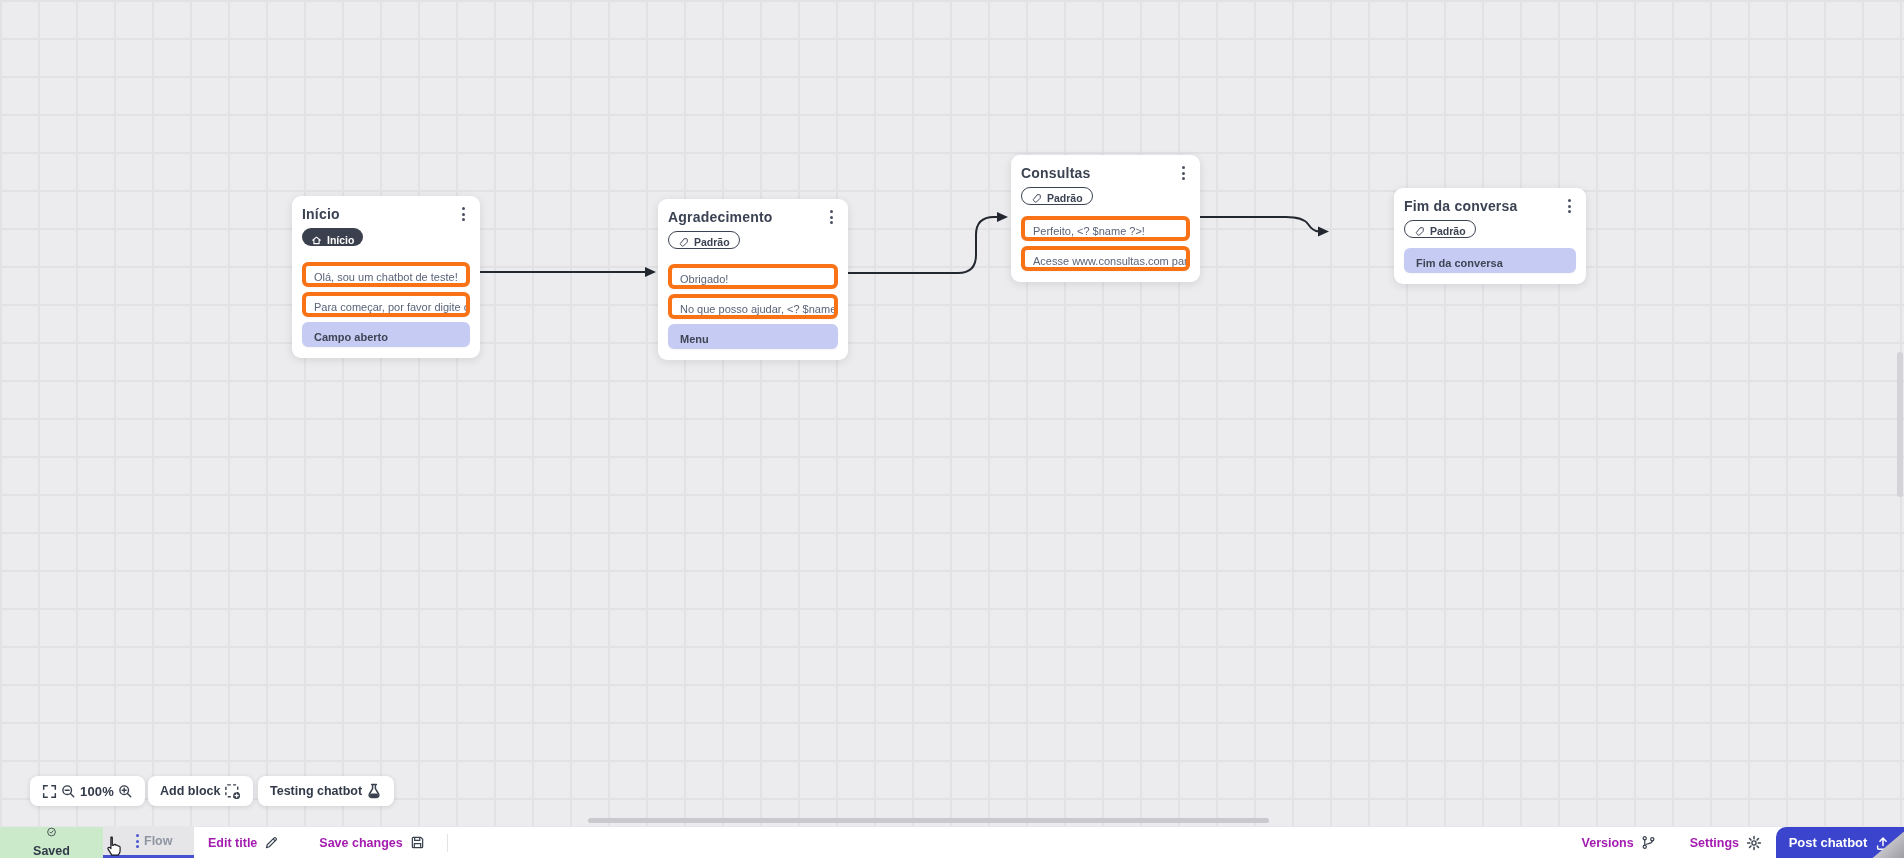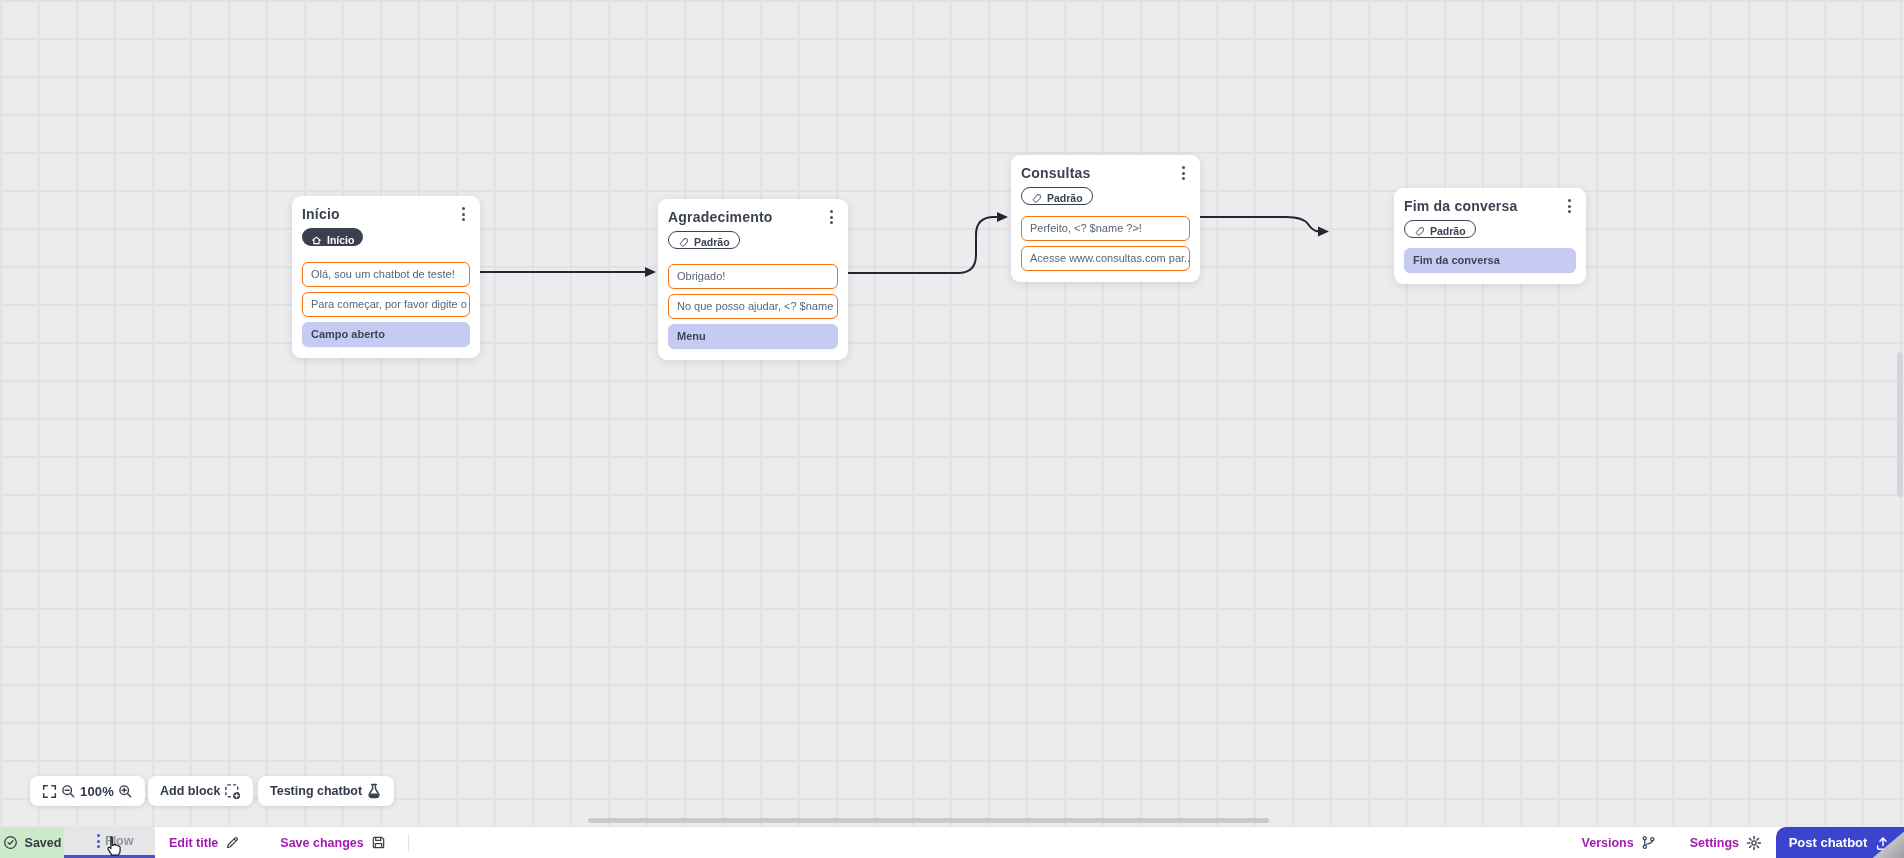--- a/index.html
+++ b/index.html
@@ -25,21 +25,21 @@
   .kebab i { width:3px; height:3px; border-radius:50%; background:#4a5161; display:block; }
 
   .badge-row { margin-top:6px; }
   .badge { display:inline-flex; align-items:flex-end; gap:5px; height:18px;
     padding:0 9px; border-radius:999px; font-size:10.5px; font-weight:700; }
   .badge.dark { background:#3a404d; color:#fff; }
   .badge.outline { background:#fff; border:1.5px solid #3b4252; color:#3b4252; }
 
   .cards { margin-top:12px; }
   .card { height:25px; line-height:23px; padding:0 8px; margin-bottom:5px;
-    background:#fff; border:1px solid #f97316; border-radius:6px;
+    background:#fff; border:4px solid #f97316; border-radius:6px;
     font-size:11px; color:#5a6478; white-space:nowrap; overflow:hidden;
     box-shadow:0 1px 2px rgba(0,0,0,.04); }
   .card.action { background:#c6cbf4; border-color:#c6cbf4; color:#3e4554;
     font-weight:700; }
 
   
   .tool { position:absolute; top:776px; height:30px; background:#fff;
     border-radius:8px; box-shadow:0 1px 5px rgba(30,34,50,.14);
     display:flex; align-items:center; gap:4px; padding:0 12px;
     font-size:12.5px; font-weight:700; color:#323a49; }
@@ -49,22 +49,22 @@
   
   .hscroll { position:absolute; left:588px; top:818px; width:681px; height:5px;
     background:#c9c9ce; border-radius:3px; }
   .vscroll { position:absolute; left:1897px; top:352px; width:6px; height:145px;
     background:#d3d3d8; border-radius:3px; }
 
   
   .bottombar { position:absolute; left:0; bottom:0; width:1904px; height:32px;
     background:#fff; border-top:1px solid #e7e7eb; display:flex;
     align-items:center; font-size:12.5px; color:#323a49; z-index:5; }
-  .saved { width:64px; height:100%; background:#cbeac9; display:flex;
-    align-items:center; justify-content:center; gap:7px; font-weight:700; }
+  .saved { width:103px; height:100%; background:#cbeac9; display:flex;
+    align-items:center; justify-content:center; gap:7px; font-weight:700;flex-direction:column; }
   .flowtab { width:91px; height:100%; background:#e6e6e9; position:relative;
     display:flex; align-items:center; padding:0 28px;
     border-bottom:3px solid #4750cf; cursor:pointer; }
   .flowtab .kebab i { background:#4a55cf; }
   .flowtab .lbl { flex:1; text-align:center; color:#8f95a1; font-weight:700; }
   .barbtn { display:flex; align-items:center; gap:7px; font-weight:700;
     cursor:pointer; color:#a21caf; }
   .barbtn .ic { display:flex; align-items:center; color:#39414e; }
   .bar-div { width:1px; height:18px; background:#e4e4e8; margin-left:22px; }
   .spacer { flex:1; }

